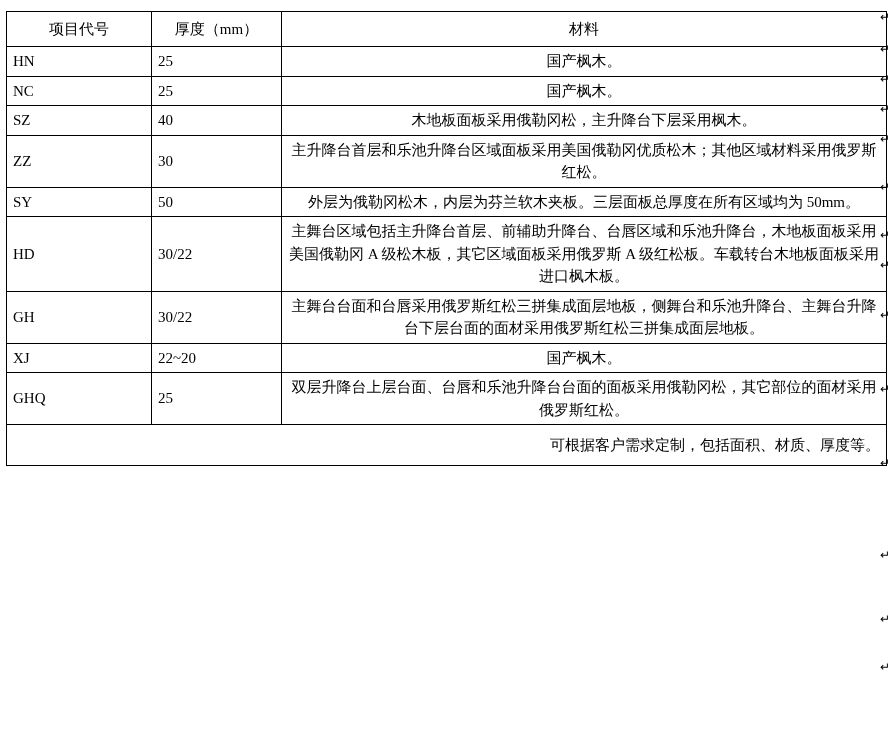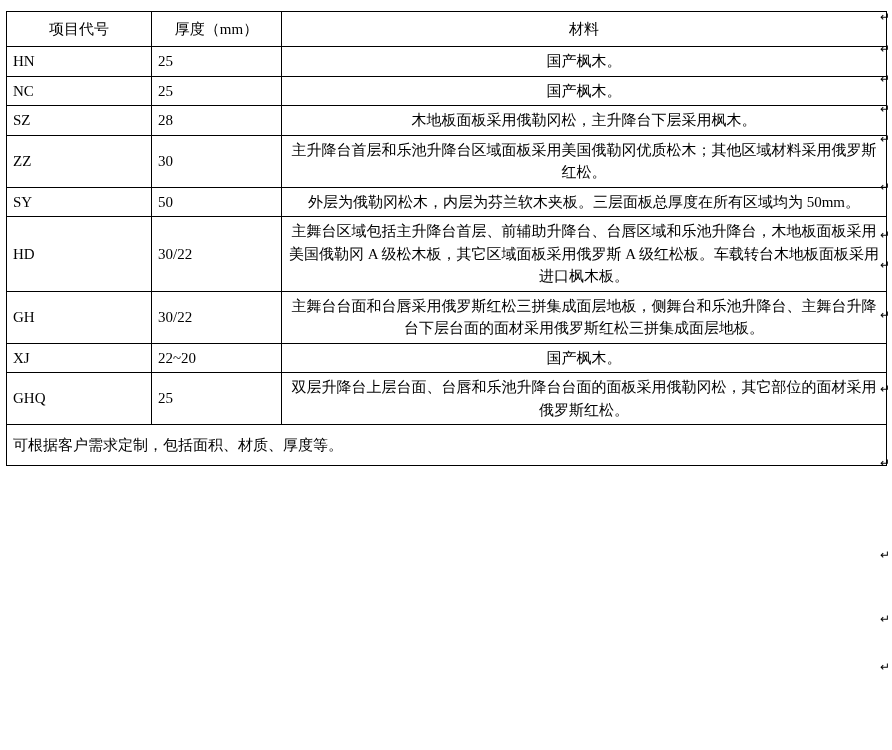--- a/index.html
+++ b/index.html
@@ -46,21 +46,21 @@
     font-size: 15.5px;
     height: 28px;
   }
   .cell-center {
     text-align: left;
   }
   .cell-mat {
     text-align: center;
   }
   .footer-row td {
-    text-align: left;
+    text-align: right;
     height: 34px;
     font-size: 15px;
   }
   
   .pilcrow-col {
     position: absolute;
     right: 2px;
     top: 0;
     width: 10px;
   }
@@ -94,21 +94,21 @@
         <td class="cell-center">25</td>
         <td class="cell-mat">国产枫木。</td>
       </tr>
       <tr>
         <td class="cell-center">NC</td>
         <td class="cell-center">25</td>
         <td class="cell-mat">国产枫木。</td>
       </tr>
       <tr>
         <td class="cell-center">SZ</td>
-        <td class="cell-center">28</td>
+        <td class="cell-center">40</td>
         <td class="cell-mat">木地板面板采用俄勒冈松，主升降台下层采用枫木。</td>
       </tr>
       <tr>
         <td class="cell-center">ZZ</td>
         <td class="cell-center">30</td>
         <td class="cell-mat">主升降台首层和乐池升降台区域面板采用美国俄勒冈优质松木；其他区域材料采用俄罗斯红松。</td>
       </tr>
       <tr>
         <td class="cell-center">SY</td>
         <td class="cell-center">50</td>

